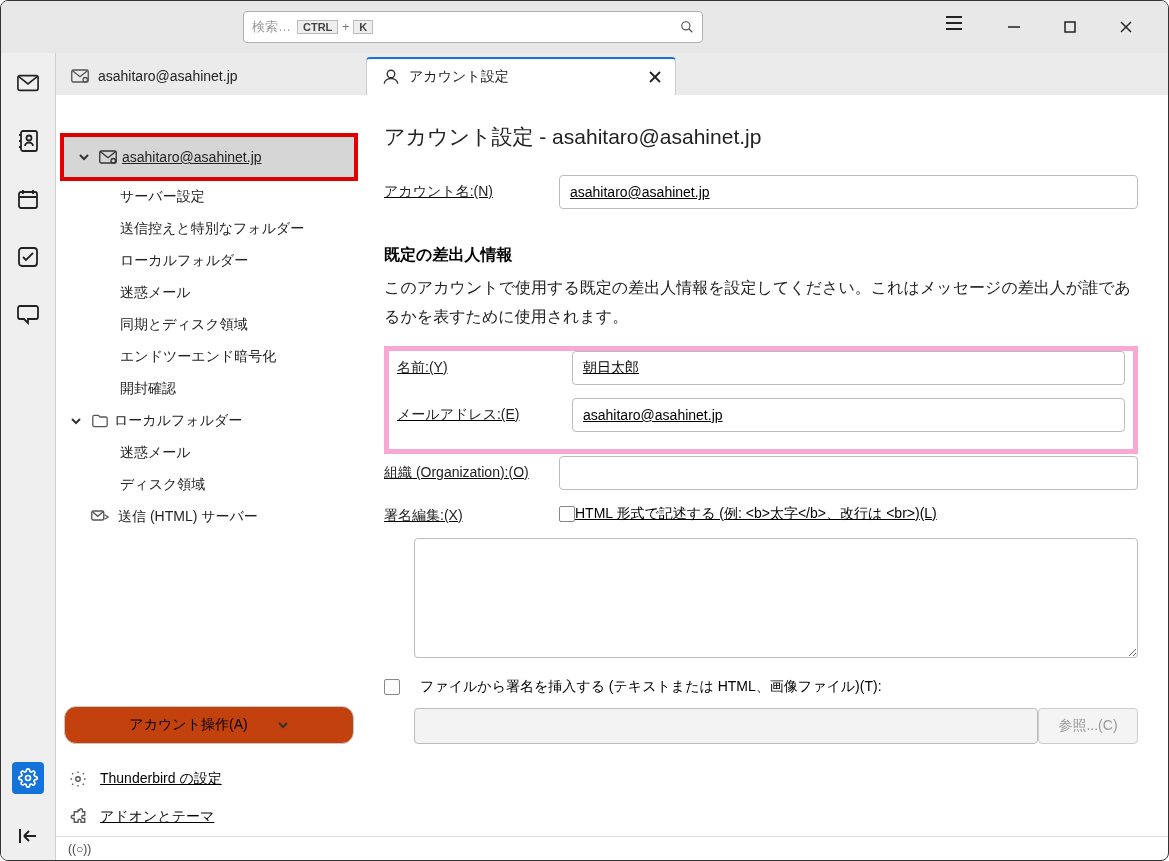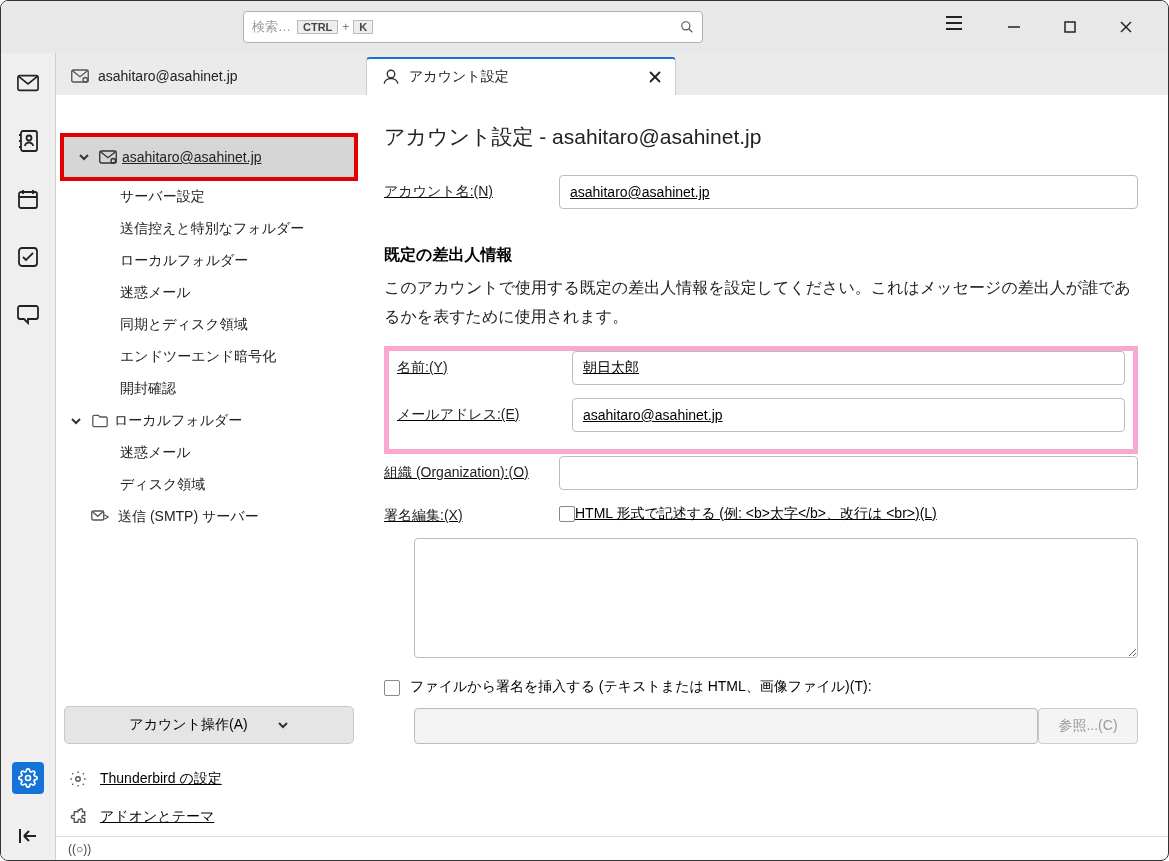--- a/index.html
+++ b/index.html
@@ -42,39 +42,39 @@
 .sidebar { width: 306px; background:#fff; display:flex; flex-direction:column; padding-top:38px;}
 .tree-item { height:32px; display:flex; align-items:center; font-size:14px; color:#222; cursor:pointer;}
 .tree-acct { padding-left:10px; background:#d6d6d6; border:4px solid #e00000; margin:0 4px; height:48px;}
 .tree-acct .label { text-decoration: underline;}
 .tree-sub { padding-left: 64px; }
 .tree-local-hdr { padding-left: 10px; }
 .tree-local-sub { padding-left: 64px; }
 .tree-smtp { padding-left: 34px; display:flex; align-items:center; gap:8px;}
 .flex-fill { flex:1; }
 .acct-ops { margin: 0 8px 12px; }
-.acct-ops-btn { width:100%; height:38px; background:#e5e5e5; border:1px solid #c8c8c8; border-radius:5px; display:flex; align-items:center; justify-content:center; font-size:14px; gap:29px; cursor:pointer;}
+.acct-ops-btn { width:100%; height:38px; background:#c2410c; border:1px solid #c8c8c8; border-radius:12px; display:flex; align-items:center; justify-content:center; font-size:14px; gap:29px; cursor:pointer;}
 .bottom-links { padding: 4px 8px 0; text-decoration: underline; }
 .bottom-link { display:flex; align-items:center; gap:12px; padding:10px 4px; font-size:14px; cursor:pointer;}
 .panel-icon { width:20px; display:inline-flex; justify-content:center;}
 
 
 .main { flex:1; overflow-y:auto; padding: 28px 30px 20px 22px; }
 .main h1 { font-size: 21px; font-weight:400; color:#222; margin-bottom: 24px; }
 .form-row { display:flex; align-items:center; margin-bottom: 13px; text-decoration: underline; }
 .form-label { width: 175px; font-size:14px; color:#222; }
 .form-input { flex:1; height:34px; border:1px solid #bcbcbc; border-radius:4px; padding: 0 10px; font-size:14px; }
 .form-input::placeholder { color:#999; }
 .section-h { font-size:16px; font-weight:bold; margin-top: 36px; margin-bottom: 8px;}
 .section-desc { font-size:16px; color:#222; line-height:1.8; margin-bottom: 14px;}
 .highlight-box { border: 5px solid #f9a8d4; padding: 0 8px 4px; margin-bottom:2px; }
 .form-row.signature-label .form-label{ align-self:flex-start; padding-top:4px;}
 .sig-check-row { display:flex; align-items:center; font-size:14px;}
 .sig-textarea { width: calc(100% - 30px); margin-left:30px; height:120px; border:1px solid #bcbcbc; border-radius:4px; resize: both; }
-.file-sig-row { display:flex; align-items:flex-end; gap:10px; font-size:14px; margin-top:16px; }
+.file-sig-row { display:flex; align-items:center; gap:20px; font-size:14px; margin-top:16px; }
 .file-row { margin-top:12px; display:flex; padding-left:30px;}
 .file-input { flex:1; height:36px; border:1px solid #bcbcbc; border-radius:4px; background:#f3f3f3;}
 .browse-btn { width:100px; height:36px; border:1px solid #ccc; background:#f4f4f4; border-radius:4px; font-size:14px; color:#999;}
 .checkbox { width:16px; height:16px; border:1px solid #888; border-radius:2px; display:inline-block;}
 
 .statusbar { height:24px; border-top:1px solid #ddd; display:flex; align-items:center; padding:0 12px; font-size:12px; color:#444;}
 svg { display:block; }
 </style>
 </head>
 <body>
@@ -263,21 +263,21 @@
             <span>ディスク領域</span>
           </div>
         <div class="tree-item tree-smtp">
           <span class="panel-icon">
             <svg width="18" height="14" viewBox="0 0 24 18" fill="none" stroke="#555" stroke-width="1.8">
                 <rect x="1" y="1" width="16" height="12" rx="2"></rect>
                 <path d="M2 2l7 6 7-6"></path>
                 <path d="M18 12l5-3-5-3"></path>
               </svg>
           </span>
-          <span>送信 (SMTP) サーバー</span>
+          <span>送信 (HTML) サーバー</span>
         </div>
 
         <div class="flex-fill"></div>
 
         <div class="acct-ops">
           <div class="acct-ops-btn">
             <span>アカウント操作(A)</span>
             <span>
               <svg width="12" height="12" viewBox="0 0 12 12" fill="none" stroke="#333" stroke-width="2">
                   <path d="M2 4l4 4 4-4"></path>

